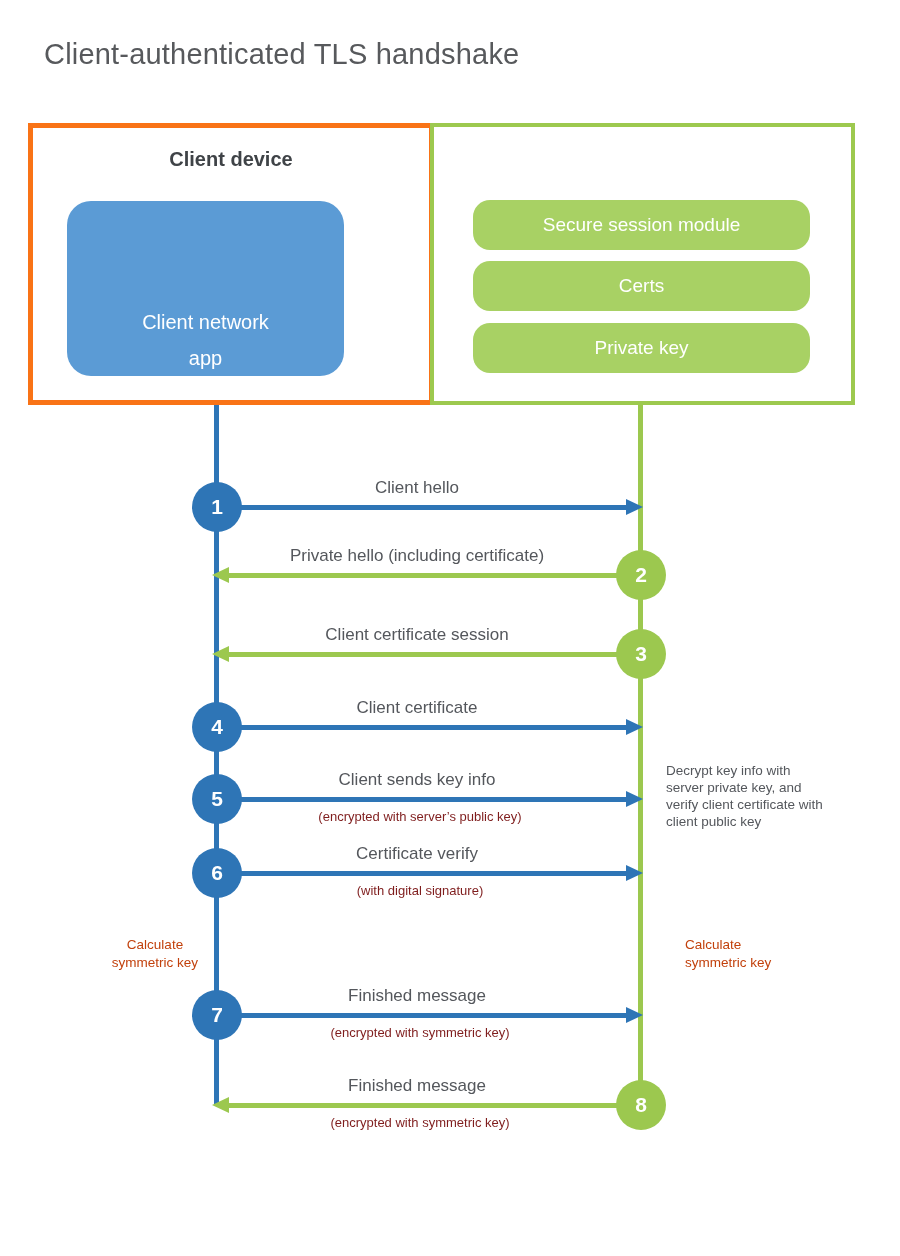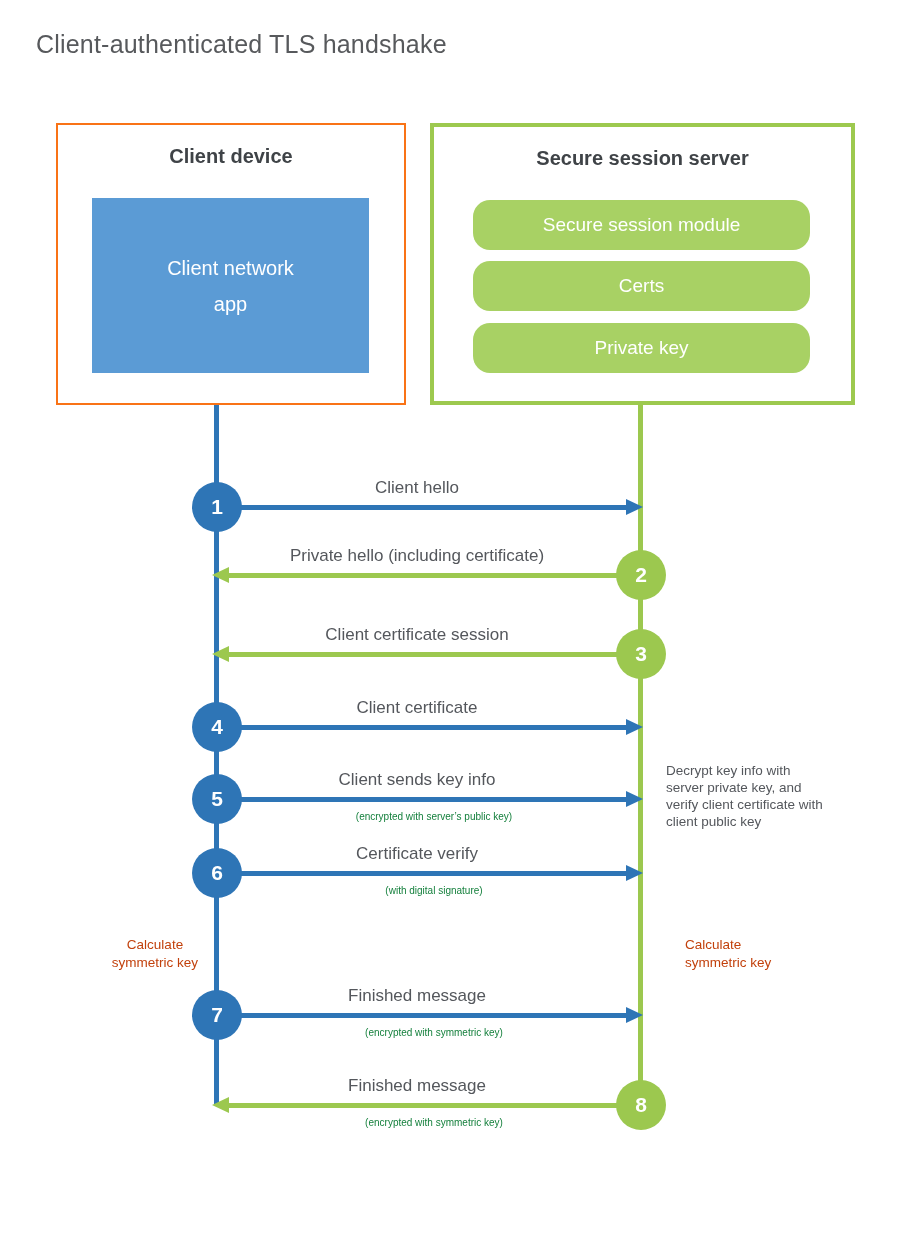--- a/index.html
+++ b/index.html
@@ -4,37 +4,37 @@
 <style>
   html,body { margin:0; padding:0; background:#ffffff; }
   #canvas {
     position:relative; width:900px; height:1256px; background:#ffffff;
     font-family:"Liberation Sans","DejaVu Sans",sans-serif; overflow:hidden;
   }
   .pre { white-space:pre-line; }
 
   
   #page-title {
-    position:absolute; left:36px; top:30px; margin:0;
-    font-size:25px; font-weight:400; letter-spacing:0.2px;
+    position:absolute; left:36px; top:30px; margin:8px;
+    font-size:29px; font-weight:400; letter-spacing:0.2px;
     color:#57595c;
   }
 
   
   .box { position:absolute; top:123px; height:282px; background:#fff; box-sizing:border-box; }
-  .blue-box  { left:56px;  width:350px; border:2px solid #f97316; }
+  .blue-box  { left:28px;  width:406px; border:5px solid #f97316; }
   .green-box { left:430px; width:425px; border:4px solid #9dc94f; }
   .box-title {
     position:absolute; left:0; right:0; top:20px; text-align:center;
     font-size:20px; font-weight:bold; color:#3f4347;
   }
   .app-box {
     position:absolute; left:34px; top:73px; width:277px; height:175px;
-    background:#5b9bd5; color:#ffffff; display:flex; align-items:center; justify-content:center;
-    text-align:center; font-size:20px; line-height:36px;
+    background:#5b9bd5; color:#ffffff; display:flex; align-items:flex-end; justify-content:center;
+    text-align:center; font-size:20px; line-height:36px;border-radius:24px;
   }
   .bar {
     position:absolute; left:39px; width:337px; height:50px; background:#a8d164;
     color:#ffffff; display:flex; align-items:center; justify-content:center;
     text-align:center; font-size:19px;border-radius:17px;
   }
   .bar1 { top:73px; } .bar2 { top:134px; } .bar3 { top:196px; }
 
   
   .vline { position:absolute; top:405px; width:5px; height:700px; }
@@ -62,22 +62,22 @@
     display:flex; align-items:center; justify-content:center;
   }
   .msg.blue  .circle { left:192px; }
   .msg.green .circle { left:616px; }
 
   .msg .label {
     position:absolute; left:205px; width:424px; top:calc(var(--cy) - 30px);
     line-height:22px; text-align:center; font-size:17px; color:#54575c;
   }
   .msg .sub {
-    position:absolute; left:222px; width:424px; top:calc(var(--cy) + 9px);
-    line-height:17px; text-align:center; font-size:10px; color:#15803d;
+    position:absolute; left:208px; width:424px; top:calc(var(--cy) + 9px);
+    line-height:17px; text-align:center; font-size:13px; color:#7f1d1d;
   }
 
   
   .note {
     position:absolute; left:666px; top:762px; width:160px;
     font-size:13.5px; line-height:17px; color:#54575c;
   }
   .calc { position:absolute; top:936px; font-size:13.5px; line-height:18px; color:#c2410c; }
   .calc-left  { left:85px;  width:140px; text-align:center; }
   .calc-right { left:685px; width:140px; text-align:left; }
@@ -91,21 +91,20 @@
 
   <div class="box blue-box">
     <div class="box-title">Client device</div>
     <div class="app-box">
       <span class="pre">Client network
 app</span>
     </div>
   </div>
 
   <div class="box green-box">
-    <div class="box-title">Secure session server</div>
     <div class="bar bar1">
       <span>Secure session module</span>
     </div>
     <div class="bar bar2">
       <span>Certs</span>
     </div>
     <div class="bar bar3">
       <span>Private key</span>
     </div>
   </div>

